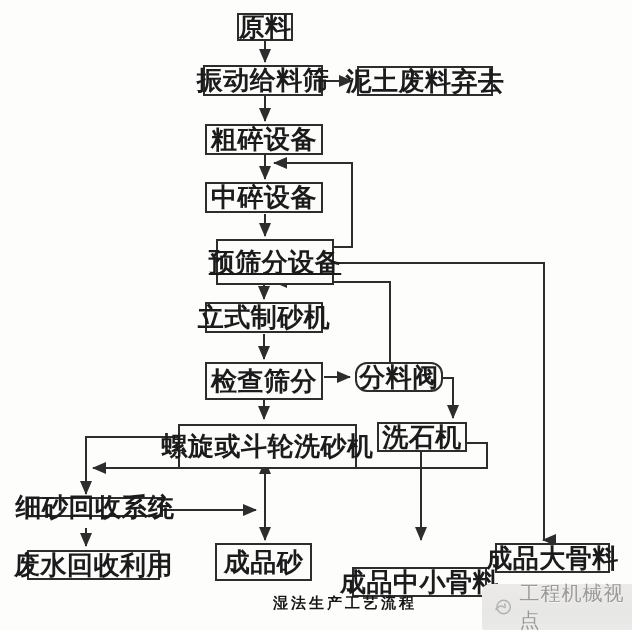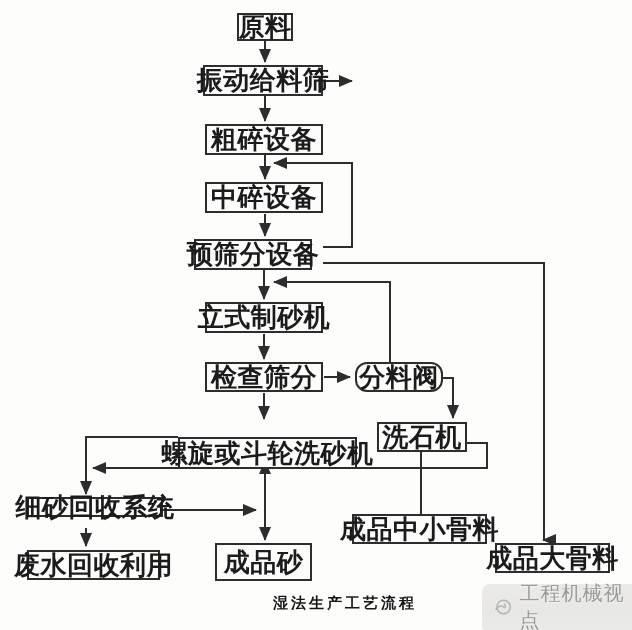--- a/index.html
+++ b/index.html
@@ -116,32 +116,33 @@
 
     <line x1="421" y1="452" x2="421" y2="540" marker-end="url(#ah)"></line>
 
     <line x1="163" y1="510" x2="256" y2="510" marker-end="url(#ah)"></line>
 
     <line x1="86" y1="528" x2="86" y2="546" marker-end="url(#ah)"></line>
   </svg>
 
   <div class="node" style="left:237px; top:13px;  width:56px;  height:28px;">原料</div>
   <div class="node" style="left:203px; top:65px;  width:120px; height:31px;">振动给料筛</div>
+  <div class="node" style="left:357px; top:66px;  width:136px; height:30px;">泥土废料弃去</div>
   <div class="node" style="left:205px; top:124px; width:118px; height:31px;">粗碎设备</div>
   <div class="node" style="left:205px; top:182px; width:118px; height:31px;">中碎设备</div>
-  <div class="node" style="left:194px; top:239px; width:118px; height:31px;">预筛分设备</div>
+  <div class="node" style="left:216px; top:239px; width:118px; height:46px;text-decoration:underline;">预筛分设备</div>
   <div class="node" style="left:205px; top:302px; width:118px; height:31px;">立式制砂机</div>
-  <div class="node" style="left:205px; top:362px; width:118px; height:30px;">检查筛分</div>
+  <div class="node" style="left:205px; top:362px; width:118px; height:38px;">检查筛分</div>
   <div class="node" style="left:355px; top:362px; width:88px;  height:30px;border-radius:12px;">分料阀</div>
-  <div class="node" style="left:178px; top:437px; width:179px; height:32px;">螺旋或斗轮洗砂机</div>
+  <div class="node" style="left:178px; top:424px; width:179px; height:45px;">螺旋或斗轮洗砂机</div>
   <div class="node" style="left:377px; top:422px; width:90px;  height:30px;">洗石机</div>
   <div class="node" style="left:27px;  top:497px; width:136px; height:20px;">细砂回收系统</div>
   <div class="node" style="left:27px;  top:550px; width:133px; height:30px;">废水回收利用</div>
   <div class="node" style="left:215px; top:543px; width:97px;  height:38px;">成品砂</div>
-  <div class="node" style="left:352px; top:514px; width:135px; height:30px;">成品中小骨料</div>
+  <div class="node" style="left:352px; top:567px; width:135px; height:30px;">成品中小骨料</div>
   <div class="node" style="left:495px; top:543px; width:115px; height:30px;">成品大骨料</div>
 
   <div id="diagram-title">湿法生产工艺流程</div>
 
   <div id="watermark">
     <svg width="24" height="22" viewBox="0 0 24 22">
       <circle cx="13" cy="11" r="7.5" fill="none" stroke="#b3b3b1" stroke-width="1.6"></circle>
       <path d="M4,14 Q9,8 13,11 Q16,13 14,7" fill="none" stroke="#b3b3b1" stroke-width="1.6"></path>
     </svg>
     <span class="wm-text">工程机械视点</span>

